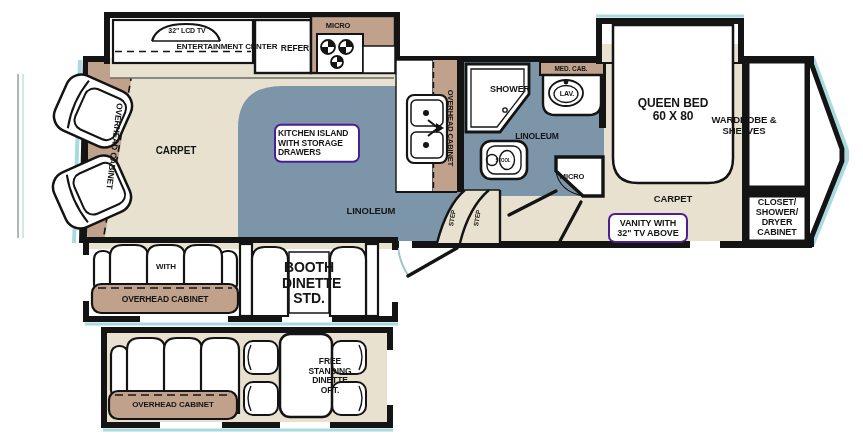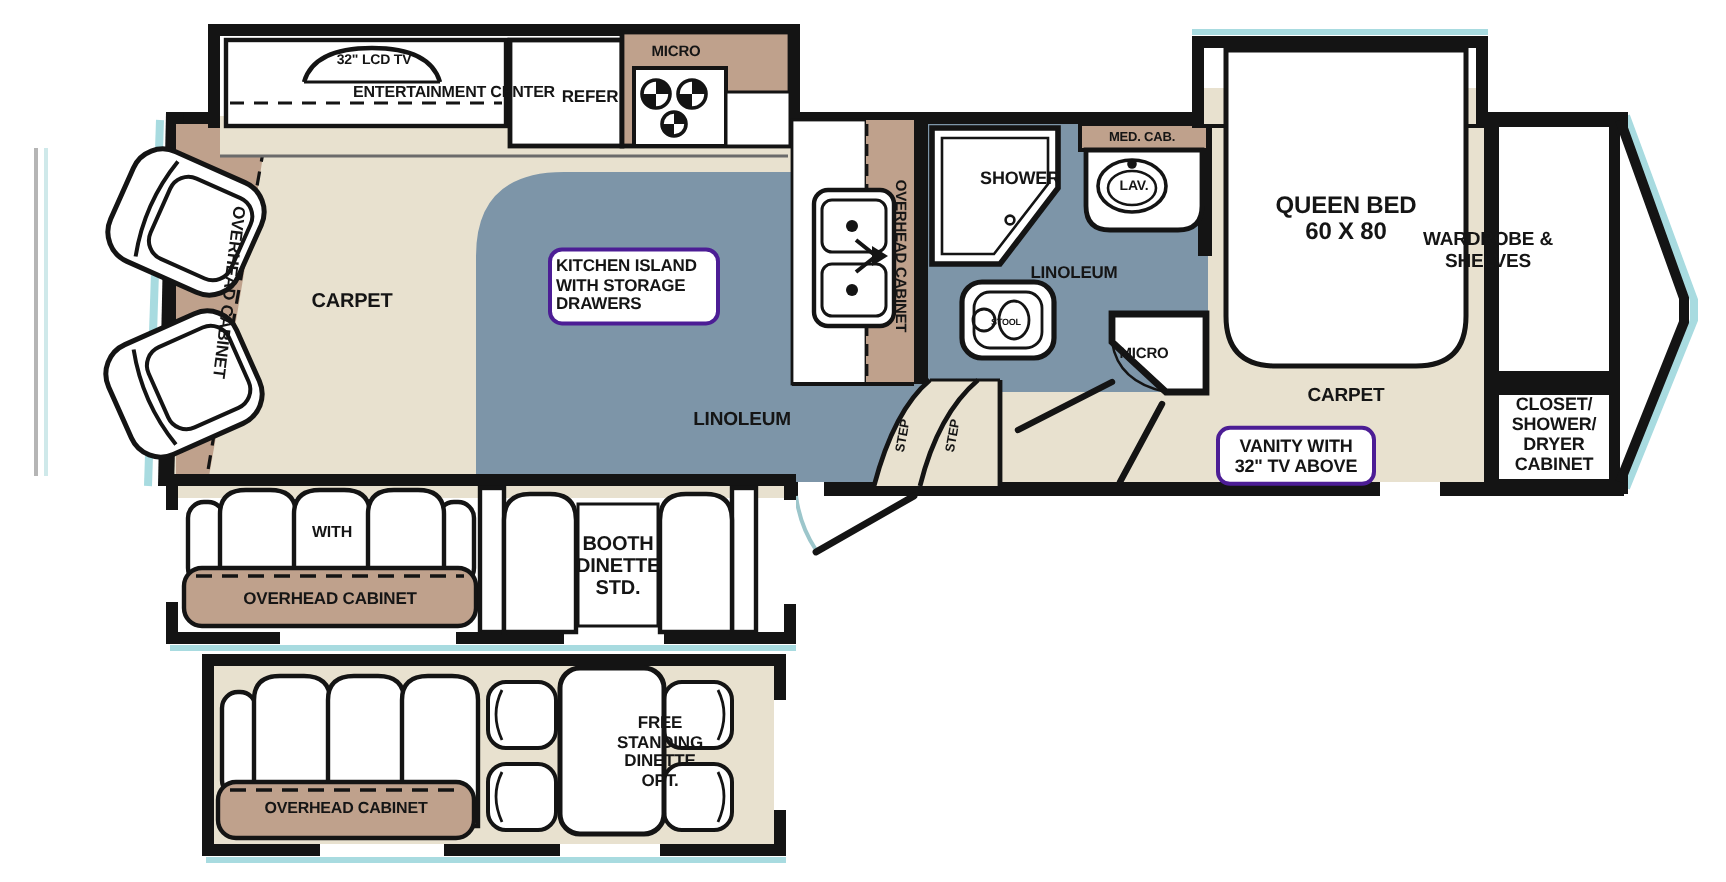--- a/index.html
+++ b/index.html
@@ -249,19 +249,19 @@
 
   <div class="lbl" style="left:673px;top:110px;width:72px;font-size:12px;">QUEEN BED 60 X 80</div>
   <div class="lbl nw" style="left:673px;top:199px;font-size:9.5px;">CARPET</div>
   <div class="lbl box" style="left:648px;top:228px;width:72px;font-size:9px;">VANITY WITH 32" TV ABOVE</div>
 
   <div class="lbl" style="left:744px;top:126px;width:68px;font-size:9.5px;">WARDROBE &amp; SHELVES</div>
   <div class="lbl" style="left:777px;top:217px;width:58px;font-size:9px;">CLOSET/ SHOWER/ DRYER CABINET</div>
 
   <div class="lbl nw" style="left:166px;top:267px;font-size:8px;">WITH</div>
   <div class="lbl nw" style="left:165px;top:300px;font-size:8.5px;">OVERHEAD CABINET</div>
-  <div class="lbl" style="left:309px;top:284px;width:54px;font-size:10px;">BOOTH DINETTE STD.</div>
+  <div class="lbl" style="left:309px;top:284px;width:54px;font-size:14px;">BOOTH DINETTE STD.</div>
 
   <div class="lbl nw" style="left:173px;top:405px;font-size:8px;">OVERHEAD CABINET</div>
   <div class="lbl" style="left:306px;top:376px;width:54px;font-size:8.5px;padding-left:48px;">FREE STANDING DINETTE OPT.</div>
 </div>
 
 </div>
 
 </body></html>

